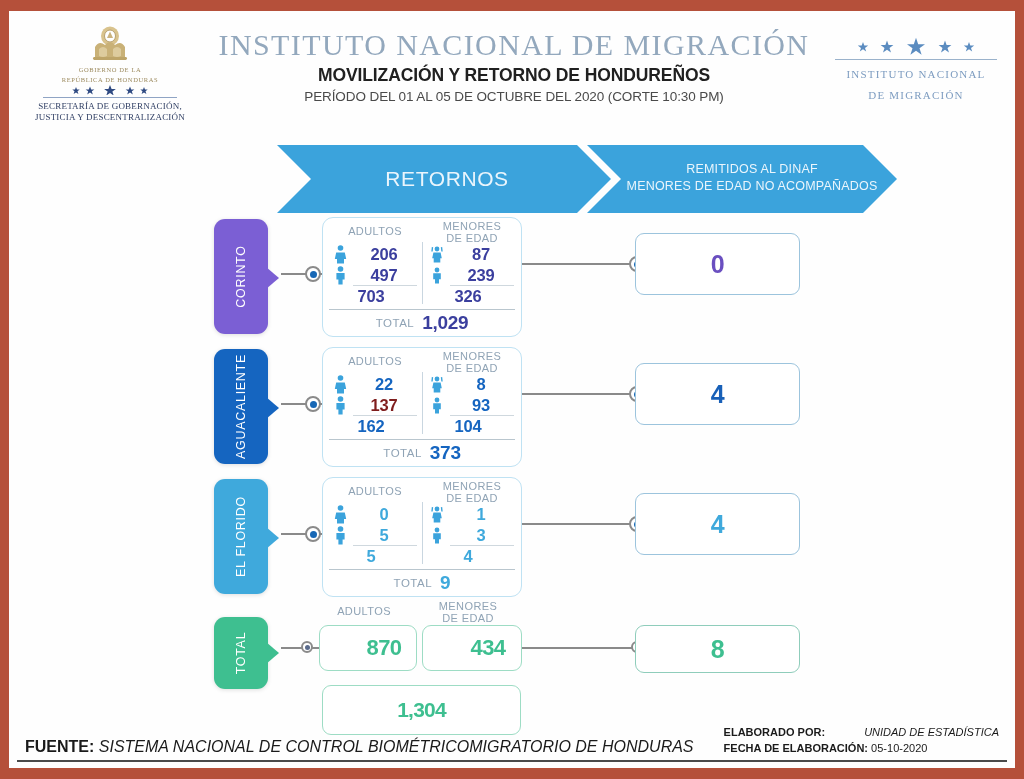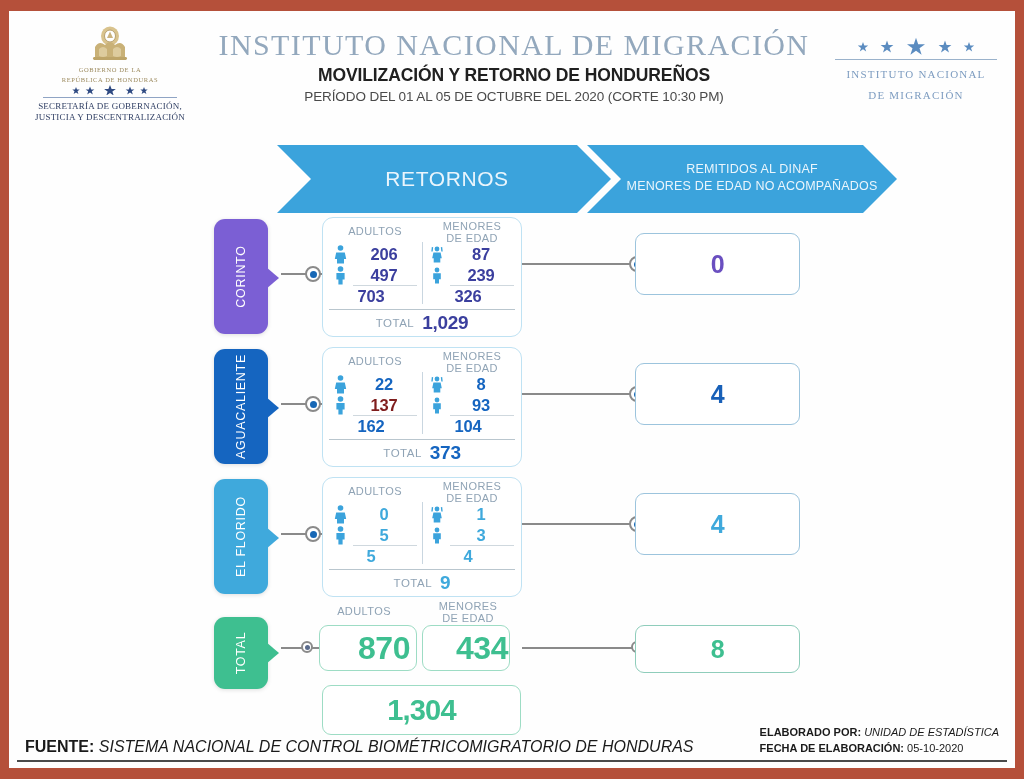--- a/index.html
+++ b/index.html
@@ -180,50 +180,50 @@
   .dinaf-val { font-size: 25px; font-weight: bold; letter-spacing: -.5px; }
 
   
   .trow-hdrs { position: absolute; left: 313px; top: 0; width: 200px; height: 24px; }
   .trow-card {
     position: absolute; top: 22px;
     height: 46px; border: 1.5px solid #9ddcc4; border-radius: 9px;
     background: #fff; display: flex; align-items: center; justify-content: center;
   }
   .trow-ad  { left: 310px; width: 98px; }
-  .trow-min { left: 413px; width: 88px; }
+  .trow-min { left: 413px; width: 100px; }
   .trow-grand {
     position: absolute; left: 313px; top: 82px;
     width: 199px; height: 50px;
     border: 1.5px solid #9ddcc4; border-radius: 9px;
     background: #fff; display: flex; align-items: center; justify-content: center;
   }
   .green-num { color: #3ebf90; font-weight: bold; }
-  .tn-md { font-size: 32px; letter-spacing: -.5px; margin-left: 32px; }
-  .tn-lg { font-size: 29px; letter-spacing: -.8px; }
+  .tn-md { font-size: 22px; letter-spacing: -.5px; margin-left: 32px; }
+  .tn-lg { font-size: 21px; letter-spacing: -.8px; }
 
   .dinaf-box-green {
     border-color: #8fcdbb;
   }
 
   
   .footer { position: absolute; left: 0; bottom: 2px; width: 100%; height: 46px; }
   .foot-rule { position: absolute; left: 8px; right: 8px; bottom: 4px; height: 2px; background: #4a4a4a; }
   .fuente {
     position: absolute; left: 16px; bottom: 10px;
     font-size: 16px; color: #1a1a1a; white-space: nowrap;
   }
   .fuente b { font-weight: bold; }
   .fuente i { font-style: italic; }
   .elab {
     position: absolute; right: 16px; bottom: 10px;
     font-size: 11px; color: #1a1a1a; text-align: left; line-height: 16px;
   }
   .elab b { font-weight: bold; }
-  .elab i { font-style: italic; }
+  .elab i { font-style: italic; margin-left: 36px; }
 </style>
 </head>
 <body>
 
 <div id="page">
 <div class="inner">
 
   <div class="header">
 
     <div class="gob-logo">

